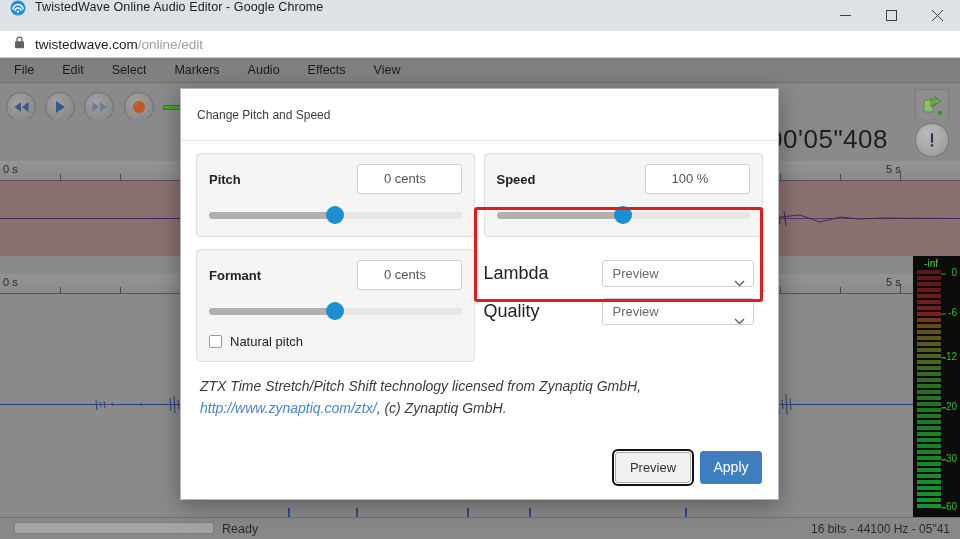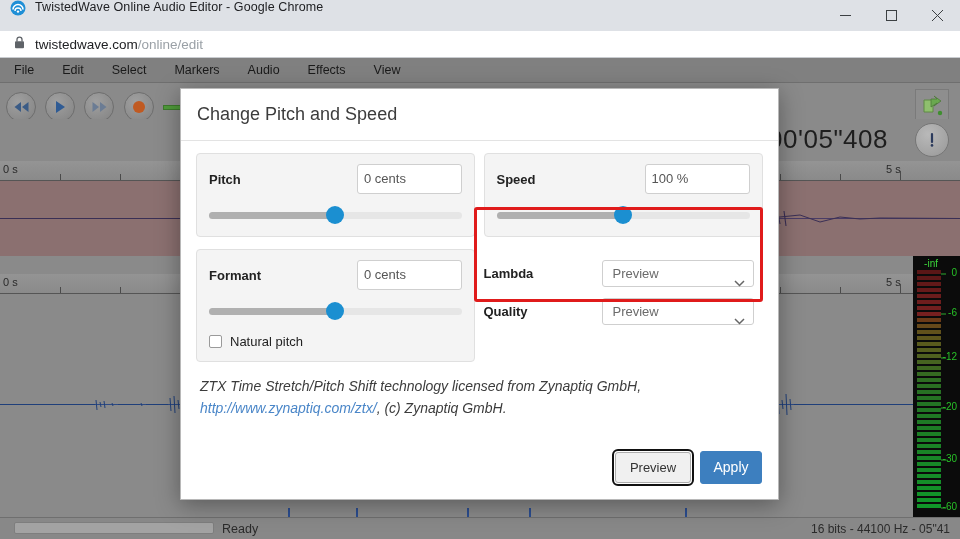--- a/index.html
+++ b/index.html
@@ -151,42 +151,42 @@
     position: absolute; left: 180px; top: 88px;
     width: 599px; height: 412px;
     background: #ffffff;
     border: 1px solid #b8b8b8;
     box-shadow: 0 5px 22px rgba(0,0,0,0.35);
   }
   .dlg-header {
     height: 52px; border-bottom: 1px solid #e3e3e3;
     display: flex; align-items: center; padding: 0 0 0 16px;
   }
-  .dlg-title { font-size: 18px; color: #3c3c3c; }
+  .dlg-title { font-size: 12px; color: #3c3c3c; }
   .dlg-body { position: relative; padding: 12px 15px 0 15px; }
 
   .grid2 {
     display: flex; gap: 0;
   }
   .col-left { width: 280px; }
   .col-right { width: 290px; padding-left: 9px; }
 
   .param-card {
     background: #f4f4f4; border: 1px solid #e0e0e0; border-radius: 4px;
     padding: 10px 12px 12px 12px;
   }
   .param-row { display: flex; align-items: center; gap: 48px; }
   .param-label {
     font-size: 13px; font-weight: bold; color: #222; width: 100px;
   }
   .param-input {
     flex: 1; height: 30px;
     background: #fff; border: 1px solid #cfcfcf; border-radius: 3px;
     font-size: 13px; color: #555;
-    padding: 0 6px; line-height: 28px;
+    padding: 0 26px; line-height: 28px;
   }
   .slider { position: relative; height: 18px; margin-top: 12px; }
   .slider-track {
     position: absolute; left: 0; right: 0; top: 6px; height: 7px;
     background: #e6e6e6; border-radius: 4px;
   }
   .slider-fill {
     position: absolute; left: 0; top: 6px; height: 7px;
     background: #b0b0b0; border-radius: 4px;
   }
@@ -196,21 +196,21 @@
     transform: translateX(-9px);
   }
   .checkrow { display: flex; align-items: center; margin-top: 14px; }
   .checkbox {
     width: 13px; height: 13px; border: 1px solid #9a9a9a; background: #fff;
     border-radius: 2px; margin-right: 8px;
   }
   .check-label { font-size: 13px; color: #222; }
 
   .select-row { display: flex; align-items: center; margin-bottom: 11px; }
-  .select-label { font-size: 13px; font-weight: bold; color: #222; width: 118px; }
+  .select-label { font-size: 18px; font-weight: normal; color: #222; width: 118px; }
   .select-box {
     position: relative; width: 152px; height: 27px;
     background: #fff; border: 1px solid #cfcfcf; border-radius: 3px;
     font-size: 13px; color: #6b6b6b;
     padding: 0 26px 0 10px; line-height: 25px;
   }
   .chev {
     position: absolute; right: 8px; top: 9px;
   }
 

